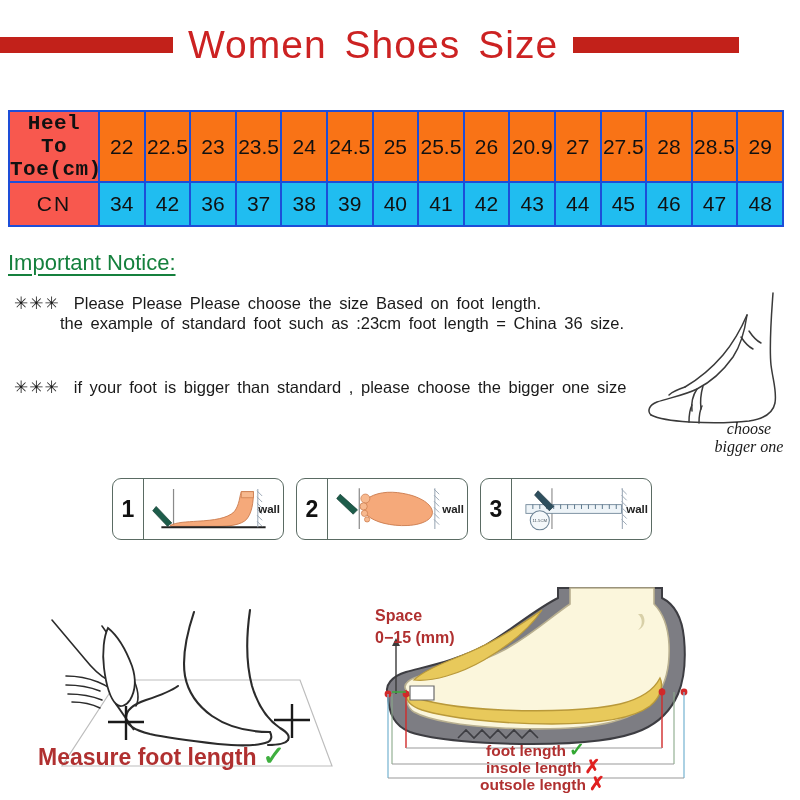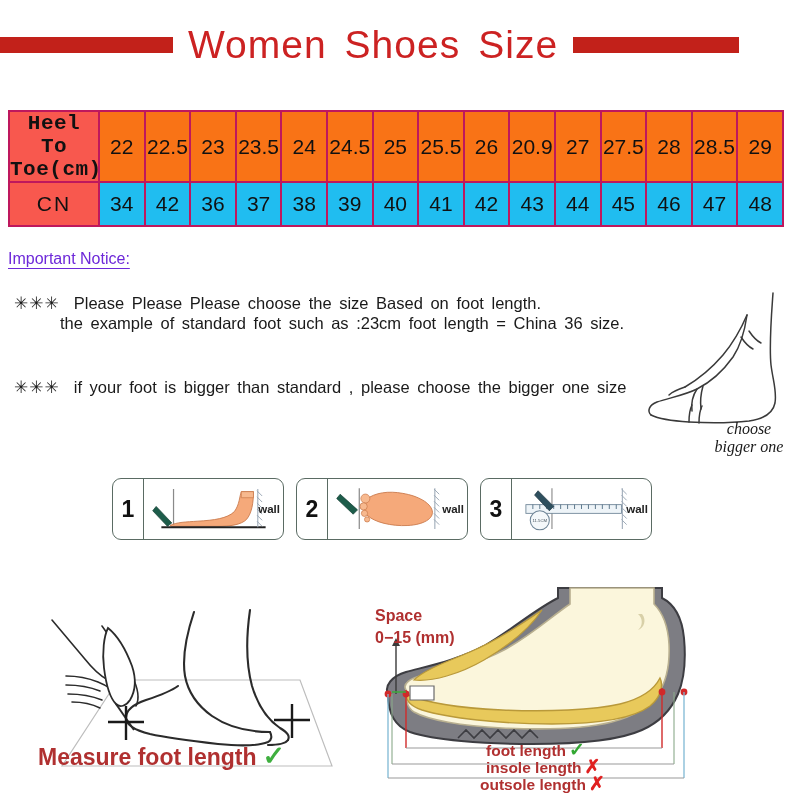--- a/index.html
+++ b/index.html
@@ -12,32 +12,32 @@
   .title-bar{height:16px;background:#c2211a;flex:0 0 auto;}
   #title-bar-left{width:188px;margin-right:6px;}
   #title-bar-right{width:166px;margin-left:6px;}
   #title-text{font-size:39px;color:#cc2222;letter-spacing:1px;
               white-space:nowrap;font-family:"Liberation Sans",sans-serif;}
   #title-text span{margin:0 9px;}
 
   
   #size-table{position:absolute;left:8px;top:110px;width:776px;
               border-collapse:collapse;table-layout:fixed;}
-  #size-table td{border:2px solid #be185d;text-align:center;height:42px;
+  #size-table td{border:2px solid #1d4ed8;text-align:center;height:42px;
                  font-size:21px;color:#111;padding:0;}
   td.rowhead{background:#f8584e;width:88px;}
   td.rowhead.cm{font-size:12.5px;font-family:"Liberation Mono",monospace;
                 font-weight:bold;letter-spacing:0.5px;}
   td.rowhead.cn{font-size:25px;letter-spacing:2px;}
   td.cmcell{background:#f97316;}
   td.cncell{background:#20bdf0;}
 
   
-  #notice-title{position:absolute;left:8px;top:250px;font-size:16px;
-                color:#6d28d9;text-decoration:underline;
+  #notice-title{position:absolute;left:8px;top:250px;font-size:22px;
+                color:#15803d;text-decoration:underline;
                 text-underline-offset:4px;}
   .notice-block{position:absolute;font-size:16.5px;color:#1a1a1a;
                 word-spacing:3px;white-space:nowrap;}
   #notice1{left:14px;top:293px;}
   #notice2{left:14px;top:377px;}
   .ast{letter-spacing:1px;margin-right:14px;font-size:17px;}
   .nline2{display:block;margin-top:0;margin-left:46px;}
 
   
   #foot-sketch{position:absolute;left:645:px;left:645px;top:285px;

